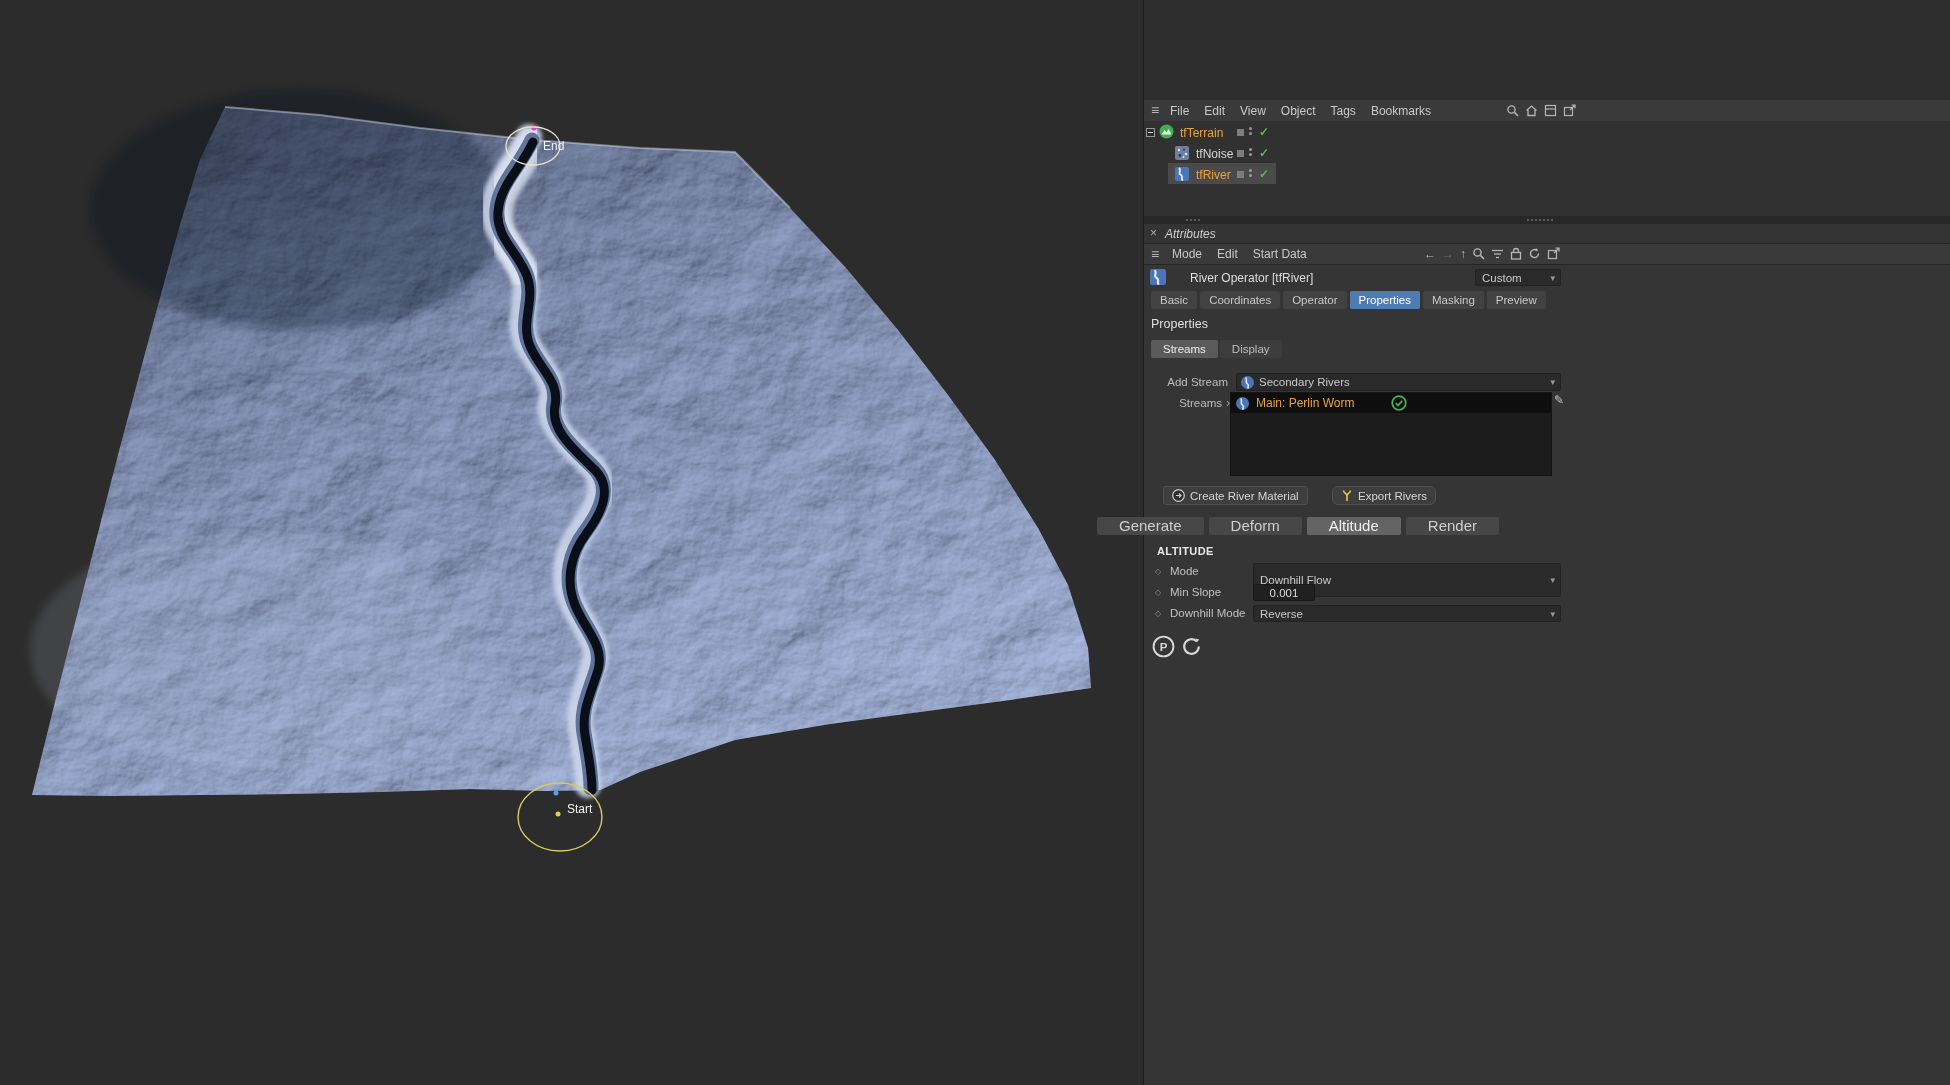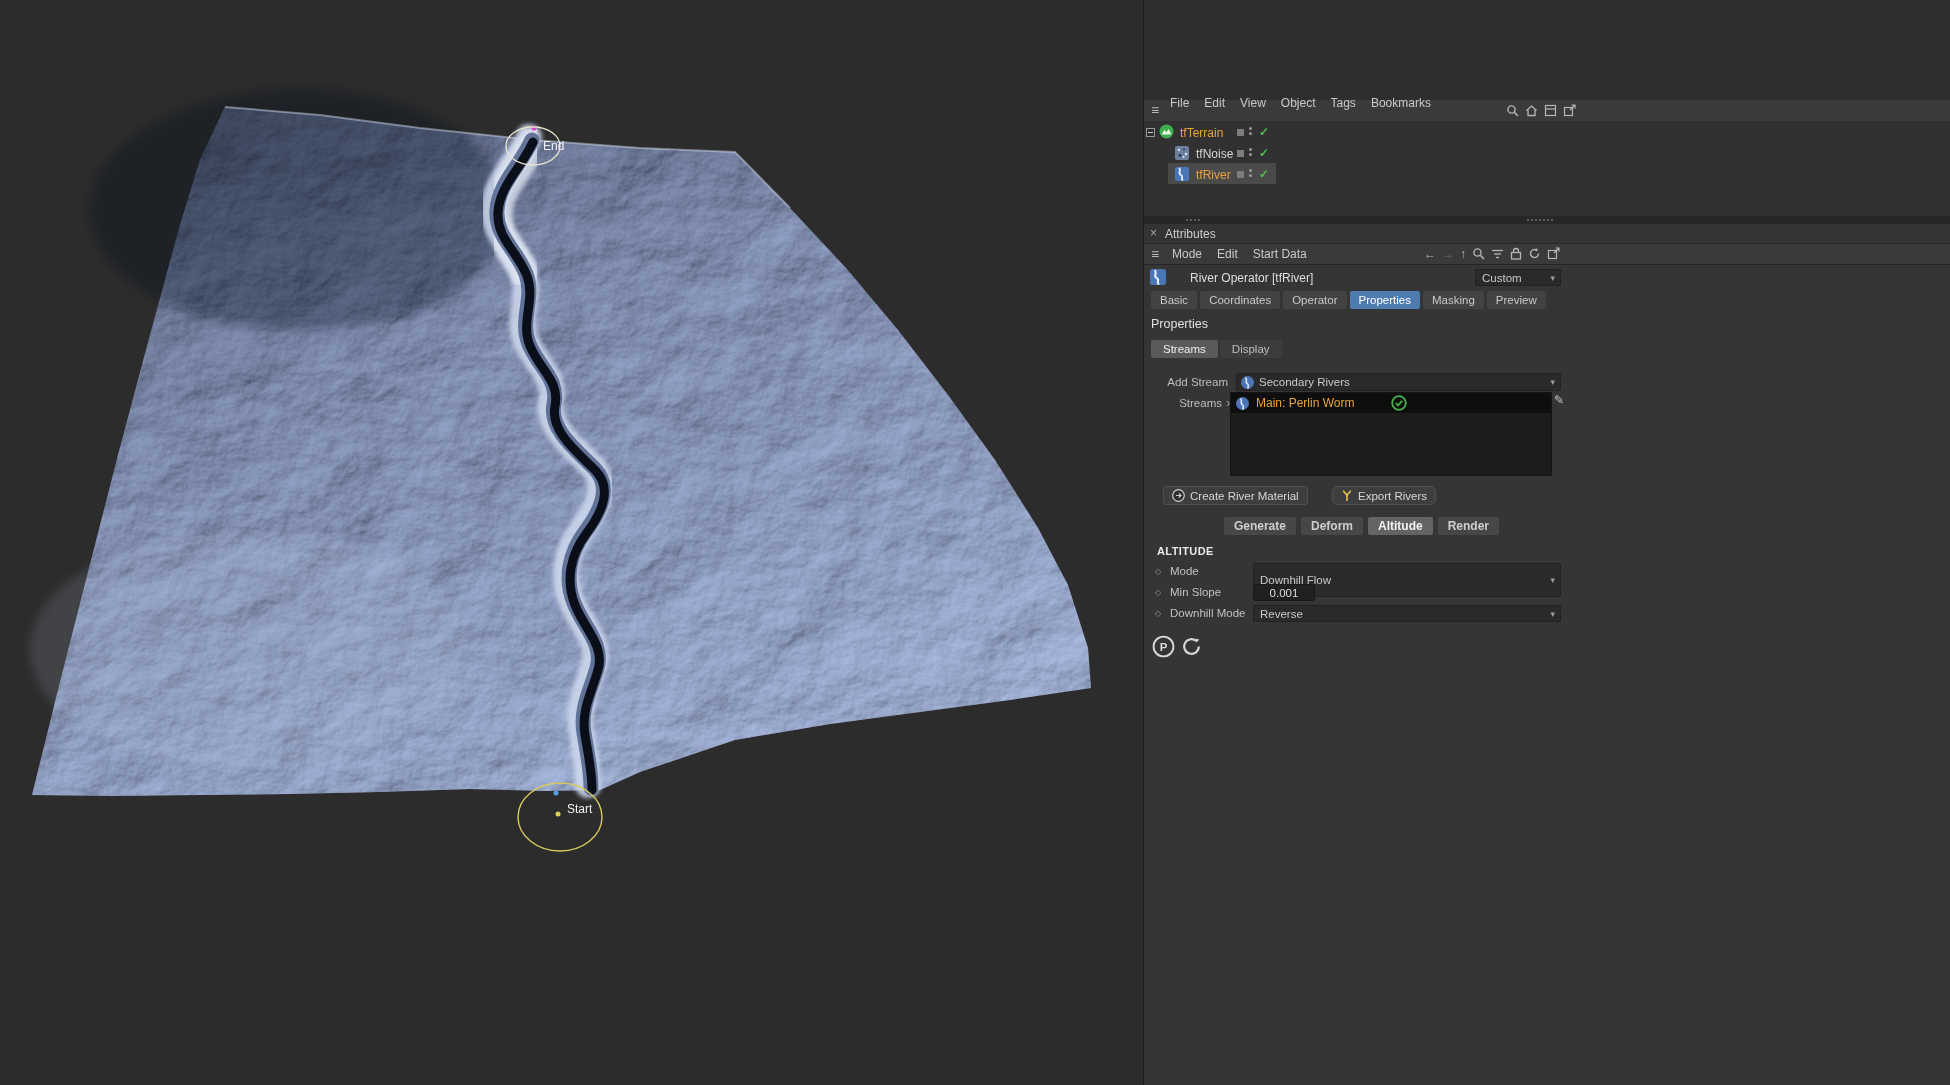--- a/index.html
+++ b/index.html
@@ -18,21 +18,21 @@
   .tabs-flex{position:absolute;display:flex;gap:3px;}
   .tab{height:18px;line-height:18px;padding:0 9px;background:#424242;color:#c9c9c9;border-radius:2px;font-size:11.5px;cursor:default;white-space:nowrap;}
   .tab.active{background:#4f7cb0;color:#ffffff;}
   .subtab{height:18px;line-height:18px;padding:0 12px;background:#3d3d3d;color:#bdbdbd;border-radius:2px;font-size:11.5px;}
   .subtab.active{background:#5a5a5a;color:#ededed;}
   .dd{position:absolute;background:#2a2a2a;border:1px solid #222222;border-radius:2px;display:flex;align-items:center;color:#c9c9c9;box-sizing:border-box;}
   .dd-text{margin-left:6px;white-space:nowrap;overflow:hidden;font-size:11.5px;}
   .caret{margin-left:auto;color:#9a9a9a;font-size:9px;padding:0 5px;}
   .pillbtn{position:absolute;height:17px;display:flex;align-items:center;gap:5px;background:#3e3e3e;border:1px solid #505050;border-radius:3px;padding:0 8px;color:#d6d6d6;font-size:11.5px;white-space:nowrap;cursor:default;}
   .actions-flex{position:absolute;display:flex;gap:5px;justify-content:flex-end;}
-  .actbtn{height:18px;line-height:18px;padding:0 10px;background:#474747;border-radius:2px;color:#cfcfcf;font-size:12px;cursor:default;white-space:nowrap;font-weight:bold;}
+  .actbtn{height:18px;line-height:18px;padding:0 22px;background:#474747;border-radius:2px;color:#cfcfcf;font-size:15px;cursor:default;white-space:nowrap;}
   .actbtn.active{background:#646464;color:#f2f2f2;}
   .orange{color:#e8a33d;}
   .bullet{position:absolute;color:#8f8f8f;font-size:8px;}
   .param-label{position:absolute;color:#c0c0c0;font-size:11.5px;white-space:nowrap;}
   .icon-cluster{position:absolute;display:flex;align-items:center;gap:6px;}
   .uarr{color:#b9b9b9;font-size:12px;line-height:1;}
   .dim{color:#6f6f6f;}
   input.num{position:absolute;background:#202020;border:1px solid #191919;border-radius:2px;color:#dcdcdc;font-size:11.5px;text-align:center;font-family:"Liberation Sans",sans-serif;box-sizing:border-box;}
   .dotted-handle{position:absolute;border-top:2px dotted #5b5b5b;height:0;}
   .right-label{position:absolute;text-align:right;color:#bdbdbd;font-size:11.5px;white-space:nowrap;}
@@ -97,21 +97,21 @@
       </g>
     </svg>
   </div>
 
   <div class="abs" style="left:1144px;top:0;width:806px;height:1085px;background:#2e2e2e;"></div>
   <div class="abs" style="left:1143px;top:0;width:1px;height:1085px;background:#1b1b1b;"></div>
 
   <div class="bar" style="left:1144px;top:100px;width:806px;height:21px;">
     <span class="abs hamb" style="left:7px;top:3px;">≡</span>
   </div>
-  <div class="menu-flex" style="left:1170px;top:92px;">
+  <div class="menu-flex" style="left:1170px;top:100px;">
     <span class="menu-item">File</span>
     <span class="menu-item">Edit</span>
     <span class="menu-item">View</span>
     <span class="menu-item">Object</span>
     <span class="menu-item">Tags</span>
     <span class="menu-item">Bookmarks</span>
   </div>
   <div class="icon-cluster" style="left:1506px;top:104px;">
     <svg width="13" height="13" viewBox="0 0 13 13">
         <circle cx="5.5" cy="5.5" r="3.6" fill="none" stroke="#b5b5b5" stroke-width="1.4"></circle>
@@ -177,21 +177,21 @@
       <span class="dot"></span>
     </span>
   <span class="check" style="left:1259px;top:167px;">✓</span>
 
   <div class="abs" style="left:1144px;top:216px;width:806px;height:8px;background:#272727;"></div>
   <span class="dotted-handle" style="left:1186px;top:219px;width:14px;"></span>
   <span class="dotted-handle" style="left:1527px;top:219px;width:26px;"></span>
 
   <div class="abs" style="left:1144px;top:224px;width:806px;height:19px;background:#343434;border-bottom:1px solid #282828;"></div>
   <span class="abs" style="left:1150px;top:226px;color:#a8a8a8;font-size:12px;">×</span>
-  <span class="abs" style="left:1165px;top:227px;color:#cfcfcf;">Attributes</span>
+  <span class="abs" style="left:1165px;top:227px;color:#cfcfcf;font-style:italic;">Attributes</span>
 
   <div class="abs" style="left:1144px;top:244px;width:806px;height:841px;background:#353535;"></div>
 
   <div class="bar" style="left:1144px;top:244px;width:806px;height:20px;">
     <span class="abs hamb" style="left:7px;top:3px;">≡</span>
   </div>
   <div class="menu-flex" style="left:1172px;top:244px;height:20px;">
     <span class="menu-item">Mode</span>
     <span class="menu-item">Edit</span>
     <span class="menu-item">Start Data</span>

